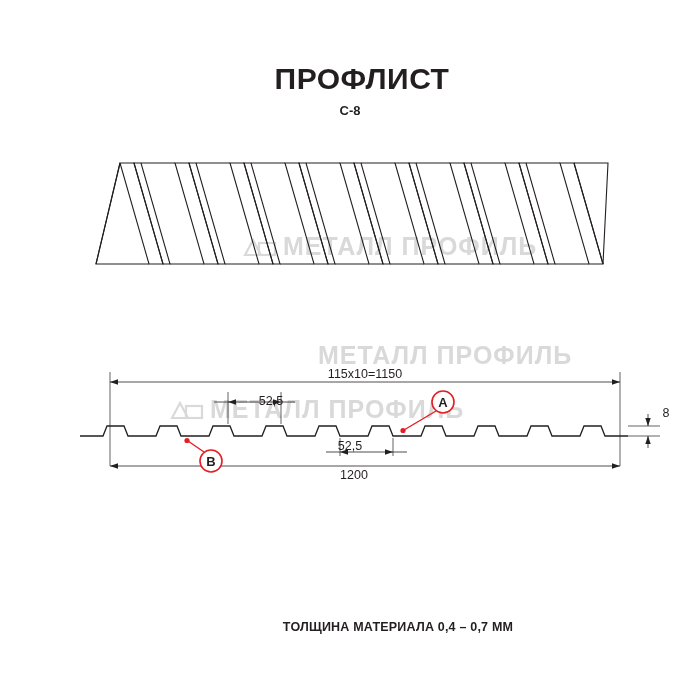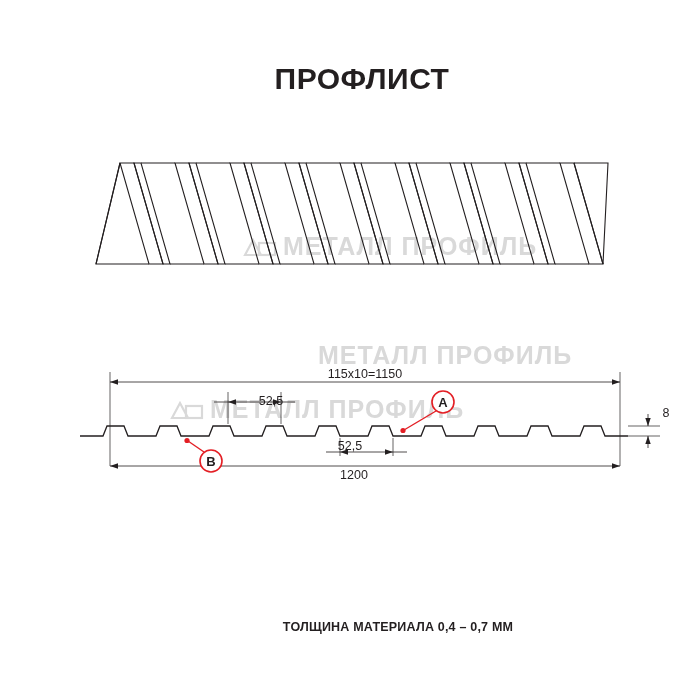--- a/index.html
+++ b/index.html
@@ -74,20 +74,21 @@
     vertical-align: middle;
     margin-right: 6px;
   }
 </style>
 </head>
 <body>
 
 <div class="page">
 
   <div class="title">ПРОФЛИСТ</div>
+  <div class="subtitle">С-8</div>
 
   <div class="wm wm1">
     <svg class="wm-ico" width="34" height="26" viewBox="0 0 34 26">
       <path d="M2 20 L10 5 L18 20 Z" fill="none" stroke="#d9d9d9" stroke-width="2.2"></path>
       <rect x="16" y="8" width="16" height="12" fill="none" stroke="#d9d9d9" stroke-width="2.2"></rect>
     </svg><span>МЕТАЛЛ ПРОФИЛЬ</span>
   </div>
 
   <div class="wm wm2">
     <span>МЕТАЛЛ ПРОФИЛЬ</span>

